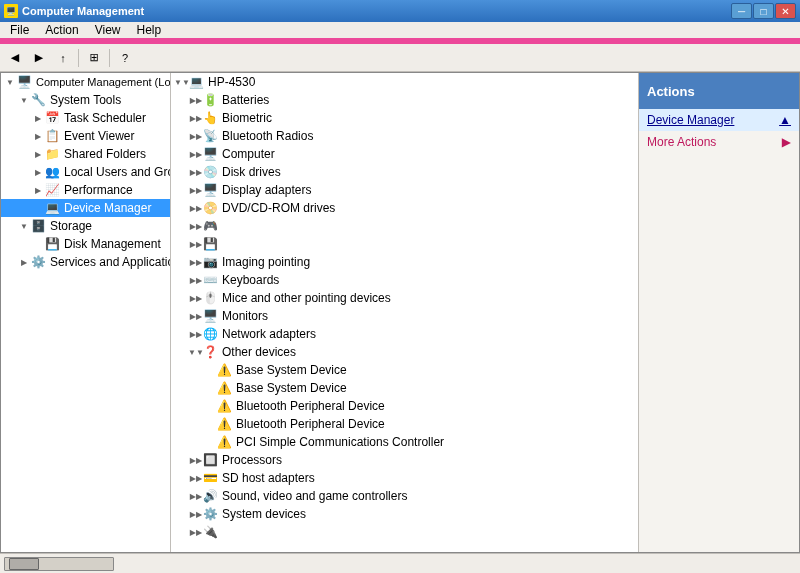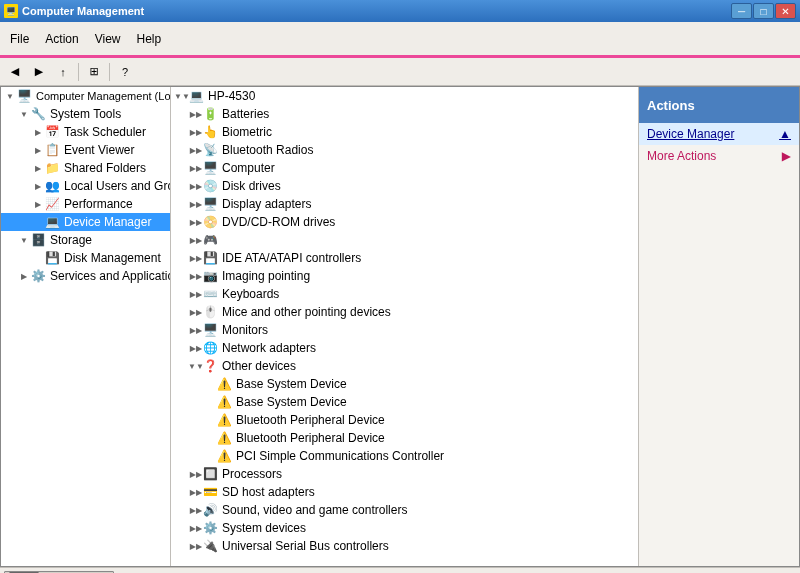--- a/index.html
+++ b/index.html
@@ -56,22 +56,22 @@
       border: 1px solid #2a5f9a;
       border-radius: 2px;
       color: white;
       cursor: pointer;
     }
     .tb-btn.close { background: #d9534f; }
 
     
     .menu-bar {
       background: #f0ede8;
-      border-bottom: 3px solid #ec4899;
-      height: 36px;
+      border-bottom: 6px solid #ec4899;
+      height: 22px;
       display: flex;
       align-items: center;
       padding: 0 2px;
     }
     .menu-item {
       padding: 2px 8px;
       cursor: pointer;
       height: 100%;
       display: flex;
       align-items: center;
@@ -406,21 +406,20 @@
     </div>
 
     <div class="dev-tree-item indent-2">
       <div class="expander collapsed" style="width:14px;display:flex;align-items:center;justify-content:center;font-size:8px;color:#666;flex-shrink:0;">▶</div>
       <div class="item-icon">🎮</div>
     </div>
 
     <div class="dev-tree-item indent-2">
       <div class="expander collapsed" style="width:14px;display:flex;align-items:center;justify-content:center;font-size:8px;color:#666;flex-shrink:0;">▶</div>
       <div class="item-icon">💾</div>
-      <span class="item-label">IDE ATA/ATAPI controllers</span>
     </div>
 
     <div class="dev-tree-item indent-2">
       <div class="expander collapsed" style="width:14px;display:flex;align-items:center;justify-content:center;font-size:8px;color:#666;flex-shrink:0;">▶</div>
       <div class="item-icon">📷</div>
       <span class="item-label">Imaging pointing</span>
     </div>
 
     <div class="dev-tree-item indent-2">
       <div class="expander collapsed" style="width:14px;display:flex;align-items:center;justify-content:center;font-size:8px;color:#666;flex-shrink:0;">▶</div>
@@ -502,21 +501,20 @@
 
     <div class="dev-tree-item indent-2">
       <div class="expander collapsed" style="width:14px;display:flex;align-items:center;justify-content:center;font-size:8px;color:#666;flex-shrink:0;">▶</div>
       <div class="item-icon">⚙️</div>
       <span class="item-label">System devices</span>
     </div>
 
     <div class="dev-tree-item indent-2">
       <div class="expander collapsed" style="width:14px;display:flex;align-items:center;justify-content:center;font-size:8px;color:#666;flex-shrink:0;">▶</div>
       <div class="item-icon">🔌</div>
-      <span class="item-label">Universal Serial Bus controllers</span>
     </div>
 
   </div>
 
   <div class="right-panel">
     <div class="actions-header">
       <span>Actions</span>
     </div>
     <div class="action-item">
       <span>Device Manager</span>

